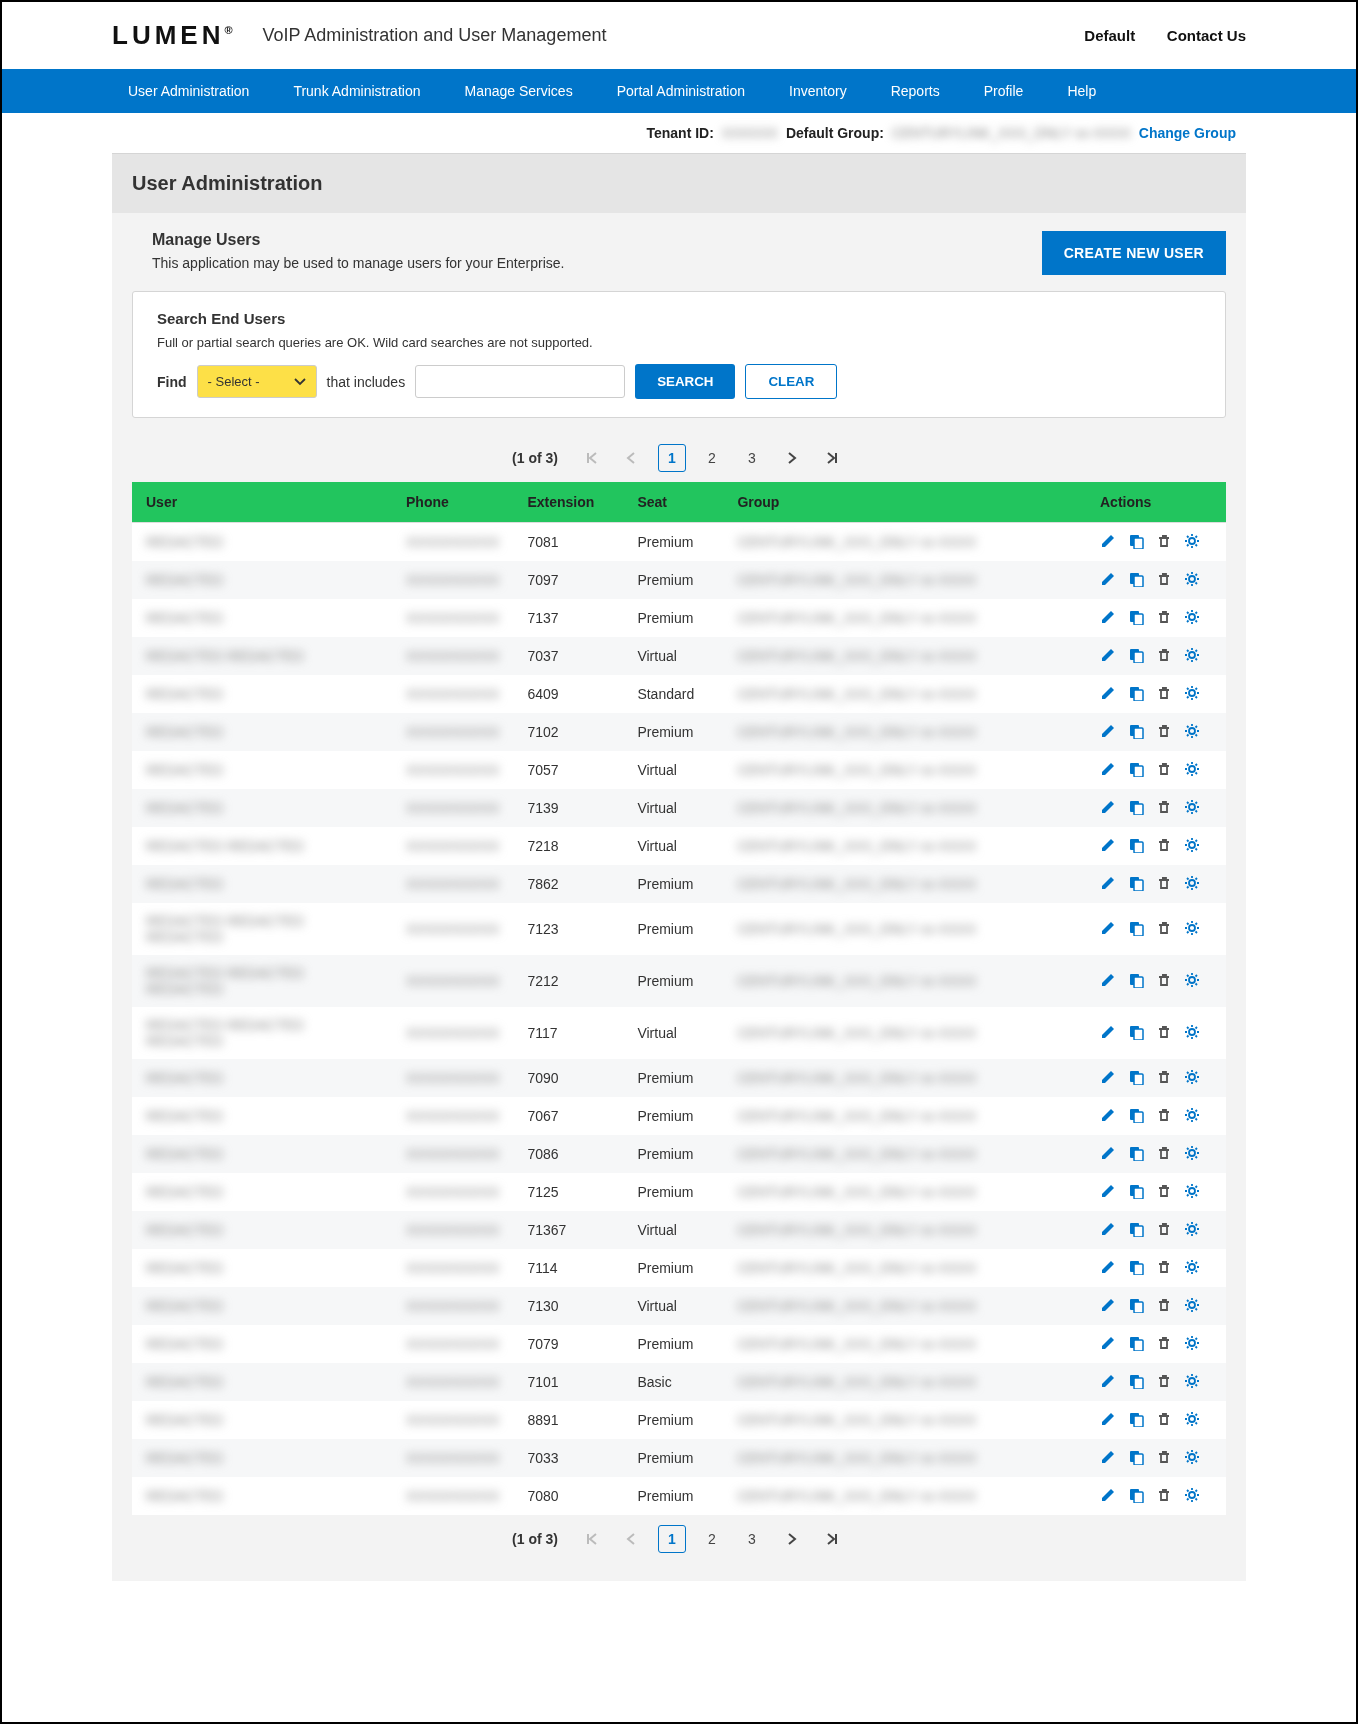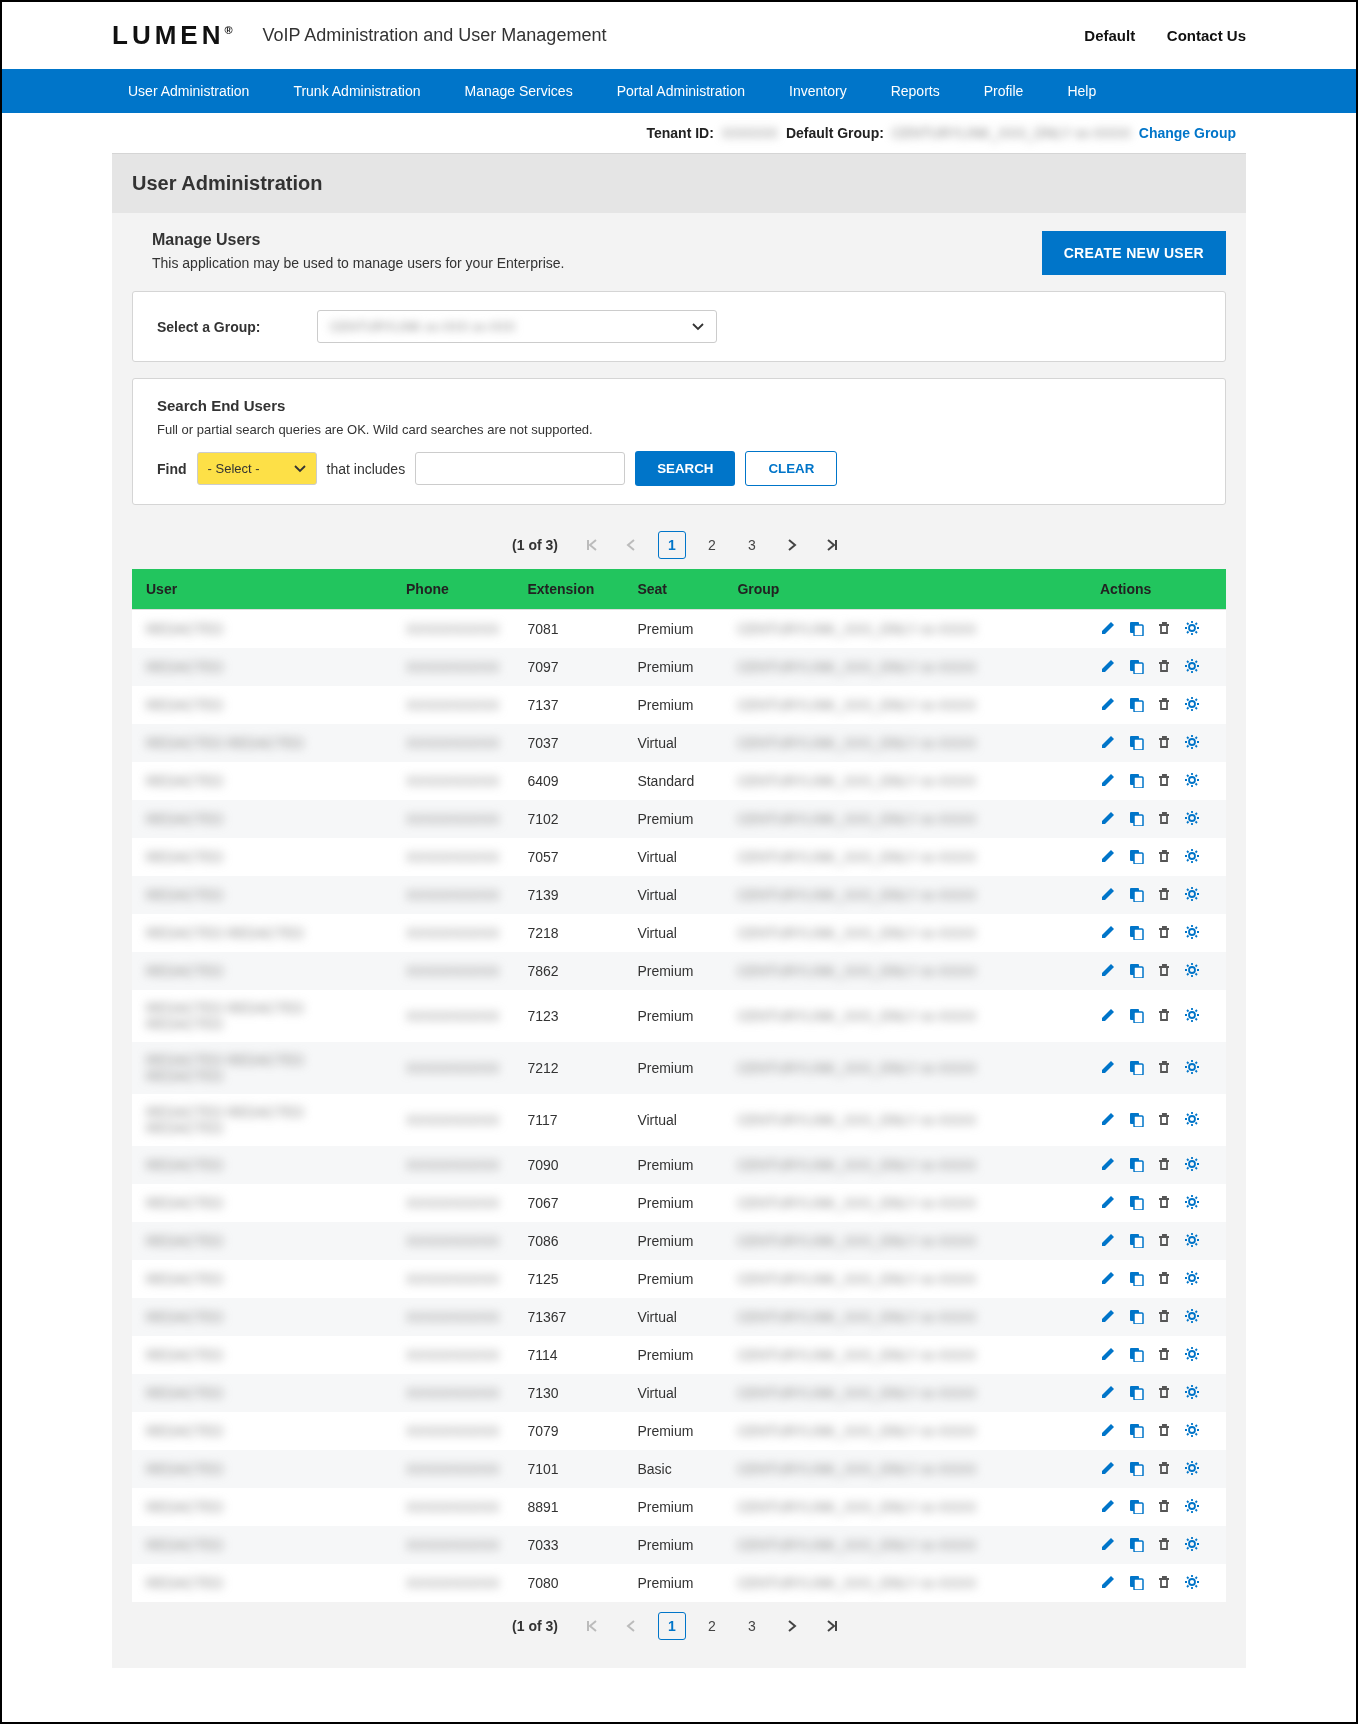--- a/index.html
+++ b/index.html
@@ -209,31 +209,20 @@
   <div class="panel-body">
 
     <div class="manage-row">
       <div>
         <h3>Manage Users</h3>
         <p>This application may be used to manage users for your Enterprise.</p>
       </div>
       <button class="create-btn">CREATE NEW USER</button>
     </div>
 
-    <div class="card">
-      <div class="group-row">
-        <label>Select a Group:</label>
-        <div class="select-faux">
-          <span class="blur-s">CENTURYLINK xx-XXX xx-XXX</span>
-          <span class="chev"><svg width="12" height="12" viewBox="0 0 12 12">
-                <use href="#i-chev-down"></use>
-              </svg></span>
-        </div>
-      </div>
-    </div>
 
     <div class="card search-card">
       <h4>Search End Users</h4>
       <p>Full or partial search queries are OK. Wild card searches are not supported.</p>
       <div class="search-row">
         <span class="find-lbl">Find</span>
         <div class="small-select">
           <span>- Select -</span>
           <span class="chev"><svg width="12" height="12" viewBox="0 0 12 12">
                 <use href="#i-chev-down"></use>

